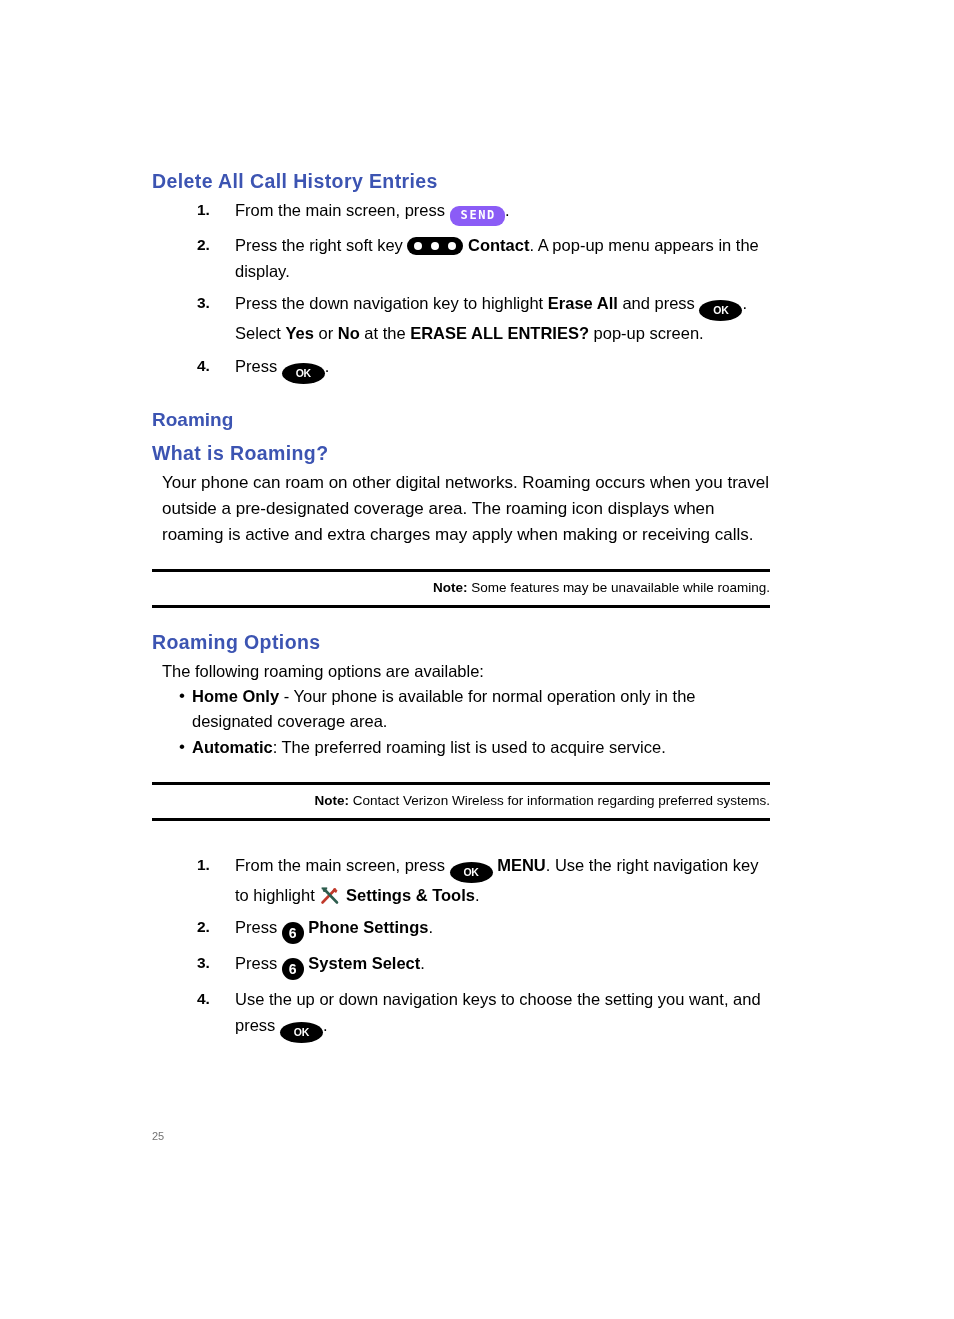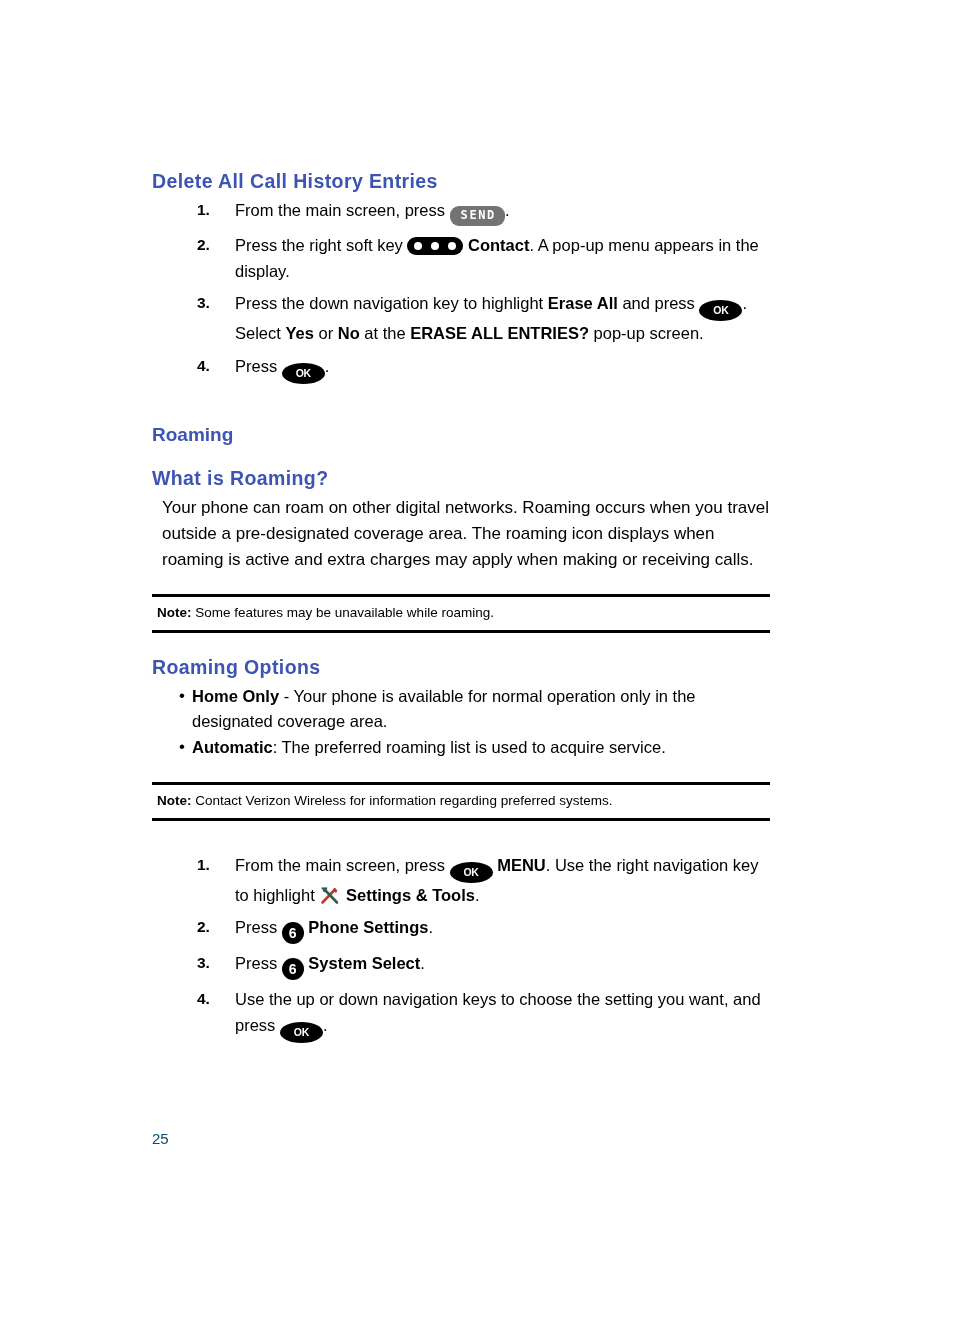--- a/index.html
+++ b/index.html
@@ -37,21 +37,21 @@
     color: #3c54b2;
     letter-spacing: 0.4px;
     margin: 0 0 6px 0;
     line-height: 1.15;
   }
   .h-main {
     font-size: 19px;
     font-weight: bold;
     font-style: normal;
     color: #3c54b2;
-    margin: 15px 0 2px 0;
+    margin: 0 0 2px 0;
     line-height: 1.2;
   }
 
   
   .para {
     font-size: 17px;
     line-height: 1.52;
     margin: 0;
     padding-left: 10px;
   }
@@ -111,33 +111,34 @@
     border-top: 3px solid #000;
     border-bottom: 3px solid #000;
     padding: 7px 0 8px 0;
     margin: 0;
     width: 618px;
   }
   .note-box .note-inner {
     font-size: 13.5px;
     line-height: 1.35;
     padding-left: 5px;
+    text-align: right;
   }
   .note-box .note-label {
     font-weight: bold;
   }
 
   
   .key {
     display: inline-block;
     vertical-align: -4px;
     white-space: nowrap;
   }
   .key-send {
-    background: #737373;
+    background: #8b5cf6;
     color: #fff;
     border-radius: 9px;
     font-family: "DejaVu Sans Mono", monospace;
     font-weight: bold;
     font-size: 12px;
     letter-spacing: 1.6px;
     padding: 3px 9px 3px 11px;
     line-height: 1.15;
     vertical-align: -3px;
   }
@@ -193,22 +194,22 @@
   }
   .key-tools svg { display: block; }
 
   b, strong { font-weight: bold; }
 
   
   .page-num {
     position: absolute;
     left: 152px;
     top: 1130px;
-    font-size: 15px;
-    color: #0c4a6e;
+    font-size: 11px;
+    color: #737373;
   }
 </style>
 </head>
 <body>
 
 <div class="page">
   <div class="content">
 
     <h3 class="h-sub">Delete All Call History Entries</h3>
 
@@ -216,36 +217,37 @@
         <li><span class="num">1.</span><span>From the main screen, press <span class="key key-send">SEND</span>.</span></li>
         <li><span class="num">2.</span><span>Press the right soft key <span class="key key-soft"><i></i><i></i><i></i></span> <b>Contact</b>. A pop-up menu appears in the display.</span></li>
         <li><span class="num">3.</span><span>Press the down navigation key to highlight <b>Erase All</b> and press <span class="key key-ok">OK</span>. Select <b>Yes</b> or <b>No</b> at the <b>ERASE ALL ENTRIES?</b> pop-up screen.</span></li>
         <li><span class="num">4.</span><span>Press <span class="key key-ok">OK</span>.</span></li>
       </ol>
 
     <div style="height:18px"></div>
 
     <h2 class="h-main">Roaming</h2>
 
-    <h3 class="h-sub" style="margin-top:20px;">What is Roaming?</h3>
+    <h3 class="h-sub" style="margin-top:10px;">What is Roaming?</h3>
 
     <p class="para">Your phone can roam on other digital networks. Roaming occurs when you travel outside a pre-designated coverage area. The roaming icon displays when roaming is active and extra charges may apply when making or receiving calls.</p>
 
     <div style="height:21px"></div>
 
     <div class="note-box">
       <div class="note-inner">
         <span class="note-label">Note:</span><span> Some features may be unavailable while roaming.</span>
       </div>
     </div>
 
     <div style="height:23px"></div>
 
     <h3 class="h-sub">Roaming Options</h3>
 
+    <p class="para-plain">The following roaming options are available:</p>
 
     <ul class="bullets">
         <li><span class="bul">•</span><span><b>Home Only</b> - Your phone is available for normal operation only in the designated coverage area.</span></li>
         <li><span class="bul">•</span><span><b>Automatic</b>: The preferred roaming list is used to acquire service.</span></li>
       </ul>
 
     <div style="height:21px"></div>
 
     <div class="note-box">
       <div class="note-inner">

